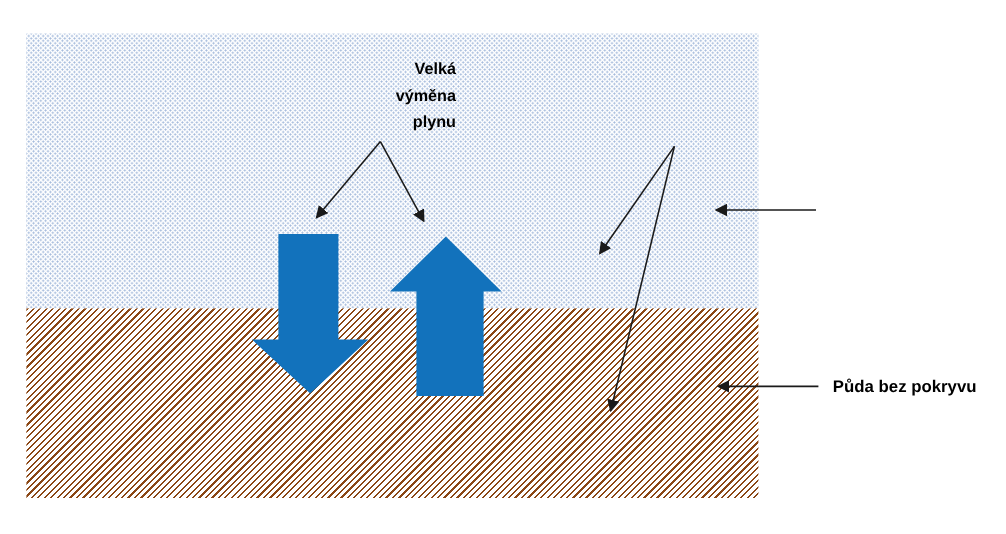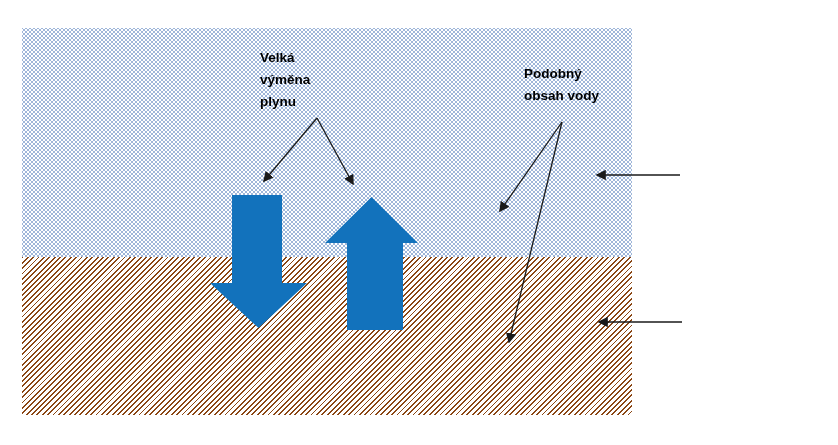--- a/index.html
+++ b/index.html
@@ -44,21 +44,21 @@
   }
   .connector { stroke-width: 1.3; fill: none; }
   .label {
     position: absolute;
     font-weight: bold;
     color: var(--label_text);
     font-size: 13.5px;
     line-height: 22px;
     white-space: pre-line;
   }
-  .label.center { text-align: left; }
+  .label.center { text-align: right; }
   #gas-exchange-label { left: 260px; top: 47px;  width: 120px; }
   #water-content-label{ left: 524px; top: 63px;  width: 120px; }
   #atmosphere-label   { left: 702px; top: 164px; font-size: 14px; }
   #bare-soil-label    { left: 694px; top: 311px; font-size: 14px; }
 </style>
 </head>
 <body>
 
 <div class="canvas">
 
@@ -82,18 +82,17 @@
     <line class="connector" x1="562" y1="122" x2="509" y2="342" marker-end="url(#ah)" stroke="#1a1a1a"></line>
 
     <line class="connector" x1="680" y1="175" x2="597" y2="175" marker-end="url(#ah)" stroke="#1a1a1a"></line>
     <line class="connector" x1="682" y1="322" x2="599" y2="322" marker-end="url(#ah)" stroke="#1a1a1a"></line>
   </svg>
 
   <div class="label center" id="gas-exchange-label">Velká
 výměna
 plynu</div>
 
-  <div class="label center" id="water-content-label">Podobný
-obsah vody</div>
 
 
+  <div class="label" id="bare-soil-label">Půda bez pokryvu</div>
 
 </div>
 
 </body></html>

